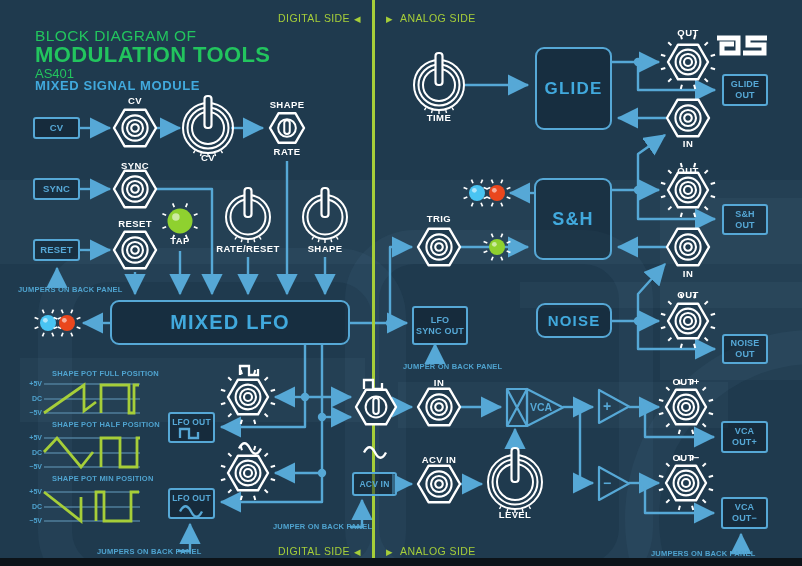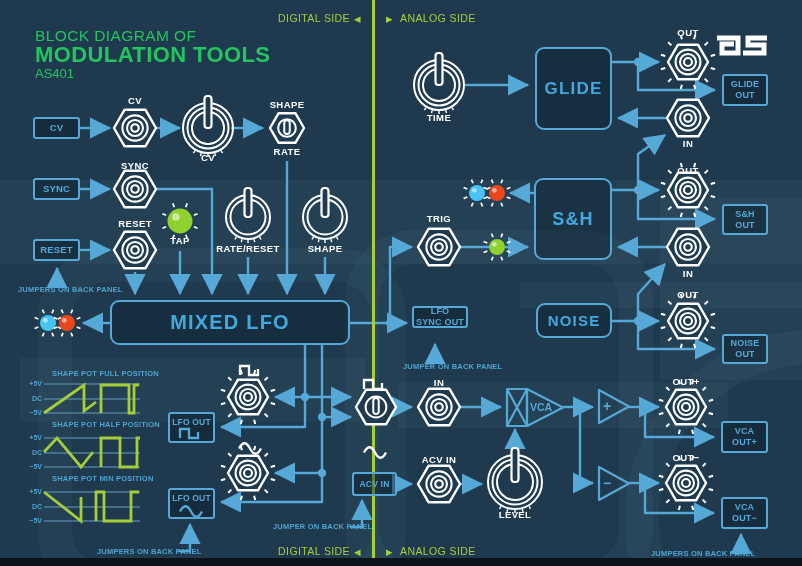--- a/index.html
+++ b/index.html
@@ -130,20 +130,21 @@
       <path d="M96,521 L96,492 L104,492 L104,521 L131,521 L131,492 L139,492"></path>
     </g>
   </svg>
 
   <div class="divider"></div>
   <div class="botbar"></div>
 
   <div class="hdr" style="left:35px;top:27px;font-size:15.5px;font-weight:400;letter-spacing:.4px">BLOCK DIAGRAM OF</div>
   <div class="hdr" style="left:35px;top:42px;font-size:22px;font-weight:800;letter-spacing:.4px">MODULATION TOOLS</div>
   <div class="hdr" style="left:35px;top:66px;font-size:13px;font-weight:400">AS401</div>
+  <div class="hdr" style="left:35px;top:78px;font-size:13px;color:#41a9dd;letter-spacing:.6px">MIXED SIGNAL MODULE</div>
 
   <svg class="a" style="left:712px;top:31px" width="60" height="28" viewBox="0 0 60 28">
     <path d="M5,7 h21 v15 h-16 v-9 h12" stroke="#fff" stroke-width="5" fill="none"></path>
     <path d="M55,7 h-19 v7 h16 v8 h-21" stroke="#fff" stroke-width="5" fill="none"></path>
   </svg>
 
   <div class="lblg" style="left:250px;top:12px;width:100px;text-align:right">DIGITAL SIDE</div>
   <div class="lblg" style="left:354px;top:14px;font-size:8.5px">◀</div>
   <div class="lblg" style="left:386px;top:14px;font-size:8.5px">▶</div>
   <div class="lblg" style="left:400px;top:12px">ANALOG SIDE</div>
@@ -157,21 +158,21 @@
     </div>
   <div class="iobox" style="left:33px;top:178px;width:47px;height:22px">
       <span>SYNC</span>
     </div>
   <div class="iobox" style="left:33px;top:239px;width:47px;height:22px">
       <span>RESET</span>
     </div>
   <div class="iobox" style="left:352px;top:472px;width:45px;height:24px;font-size:8.5px">
       <span>ACV IN</span>
     </div>
-  <div class="iobox" style="left:412px;top:306px;width:56px;height:22px;font-size:9px">
+  <div class="iobox" style="left:412px;top:306px;width:56px;height:39px;font-size:9px">
     <span>LFO</span>
     <span>SYNC OUT</span>
   </div>
   <div class="iobox" style="left:168px;top:412px;width:47px;height:31px;font-size:8.5px;justify-content:flex-start;padding-top:3px">
       <span>LFO OUT</span>
     </div>
   <div class="iobox" style="left:168px;top:488px;width:47px;height:31px;font-size:8.5px;justify-content:flex-start;padding-top:3px">
       <span>LFO OUT</span>
     </div>
   <div class="iobox" style="left:722px;top:74px;width:46px;height:32px;font-size:9px">

